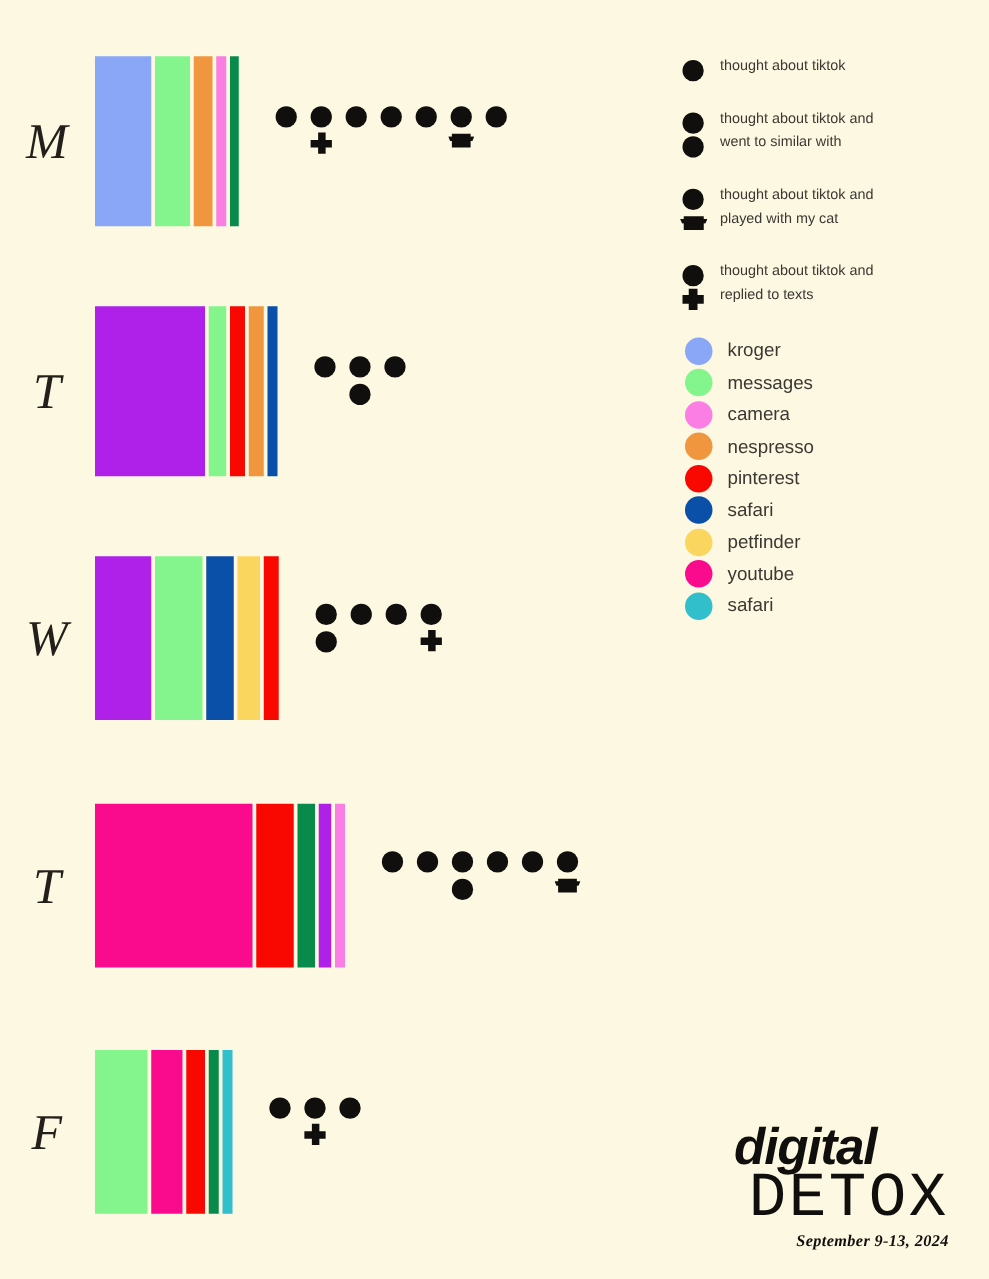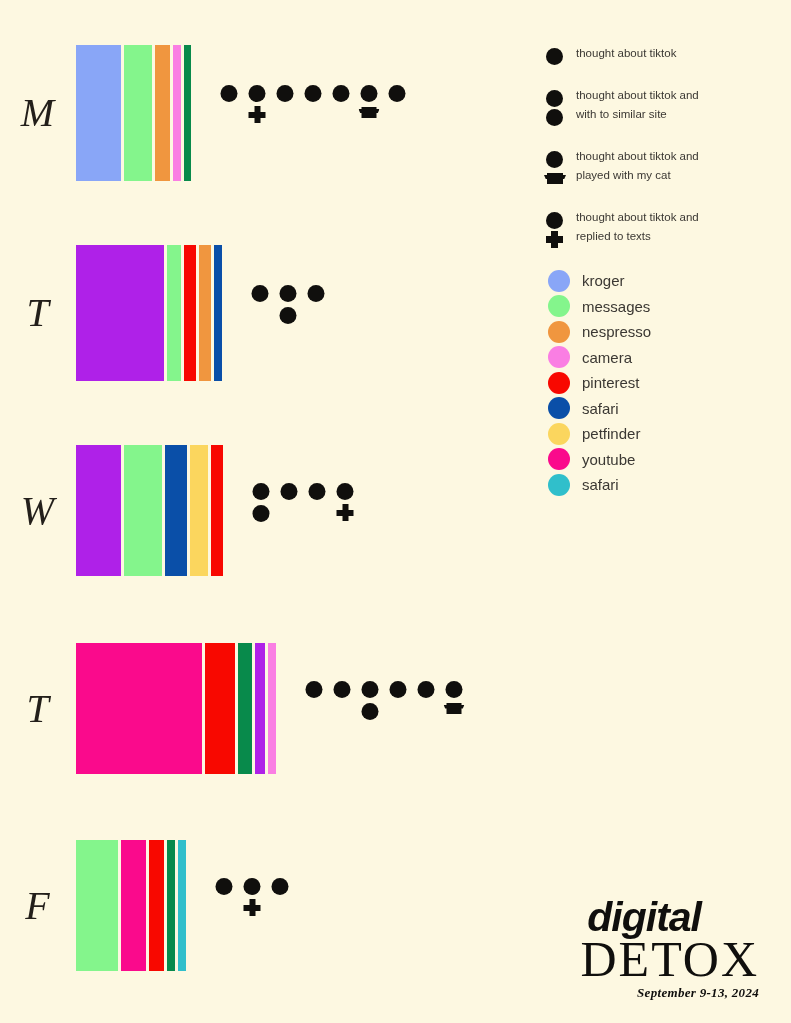--- a/index.html
+++ b/index.html
@@ -231,21 +231,21 @@
   .brand-digital {
     font-family: Liberation Sans, sans-serif;
     font-style: italic;
     font-weight: bold;
     font-size: 41px;
     line-height: 0.9;
     letter-spacing: -1px;
     margin-right: 58px;
   }
   .brand-detox {
-    font-family: Liberation Serif, serif;
+    font-family: Liberation Mono, monospace;
     font-size: 50px;
     line-height: 0.95;
     letter-spacing: 2px;
   }
   .brand-date {
     font-family: "Liberation Serif", "DejaVu Serif", serif;
     font-style: italic;
     font-weight: bold;
     font-size: 13px;
     margin-top: 2px;
@@ -413,21 +413,21 @@
           <div class="tk-marks">
             <div class="tk-mark-row">
               <span class="mk-dot"></span>
             </div>
             <div class="tk-mark-row">
               <span class="mk-dot"></span>
             </div>
           </div>
           <div class="tk-lines">
             <div class="tk-line">thought about tiktok and</div>
-            <div class="tk-line">with to similar site</div>
+            <div class="tk-line">went to similar with</div>
           </div>
         </div>
         <div class="tk-item">
           <div class="tk-marks">
             <div class="tk-mark-row">
               <span class="mk-dot"></span>
             </div>
             <div class="tk-mark-row">
               <span class="mk-cat"></span>
             </div>
@@ -455,26 +455,26 @@
     <div class="apps-legend">
         <div class="app-item">
           <span class="app-swatch" style="background: rgb(137, 166, 247);"></span>
           <span class="app-label">kroger</span>
         </div>
         <div class="app-item">
           <span class="app-swatch" style="background: rgb(132, 245, 140);"></span>
           <span class="app-label">messages</span>
         </div>
         <div class="app-item">
+          <span class="app-swatch" style="background: rgb(250, 126, 227);"></span>
+          <span class="app-label">camera</span>
+        </div>
+        <div class="app-item">
           <span class="app-swatch" style="background: rgb(240, 150, 63);"></span>
           <span class="app-label">nespresso</span>
-        </div>
-        <div class="app-item">
-          <span class="app-swatch" style="background: rgb(250, 126, 227);"></span>
-          <span class="app-label">camera</span>
         </div>
         <div class="app-item">
           <span class="app-swatch" style="background: rgb(248, 8, 0);"></span>
           <span class="app-label">pinterest</span>
         </div>
         <div class="app-item">
           <span class="app-swatch" style="background: rgb(10, 79, 168);"></span>
           <span class="app-label">safari</span>
         </div>
         <div class="app-item">

